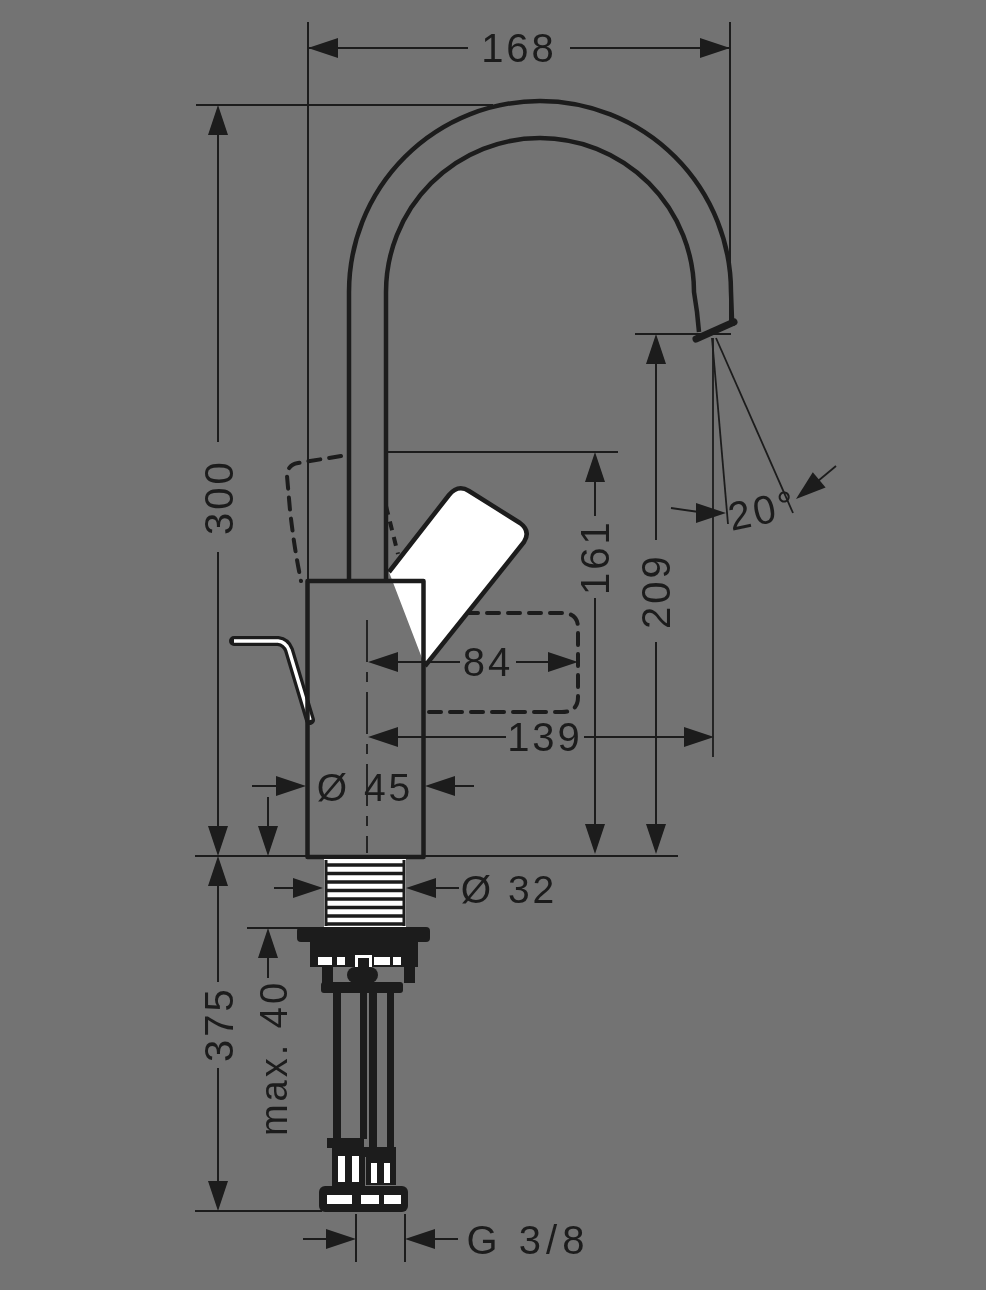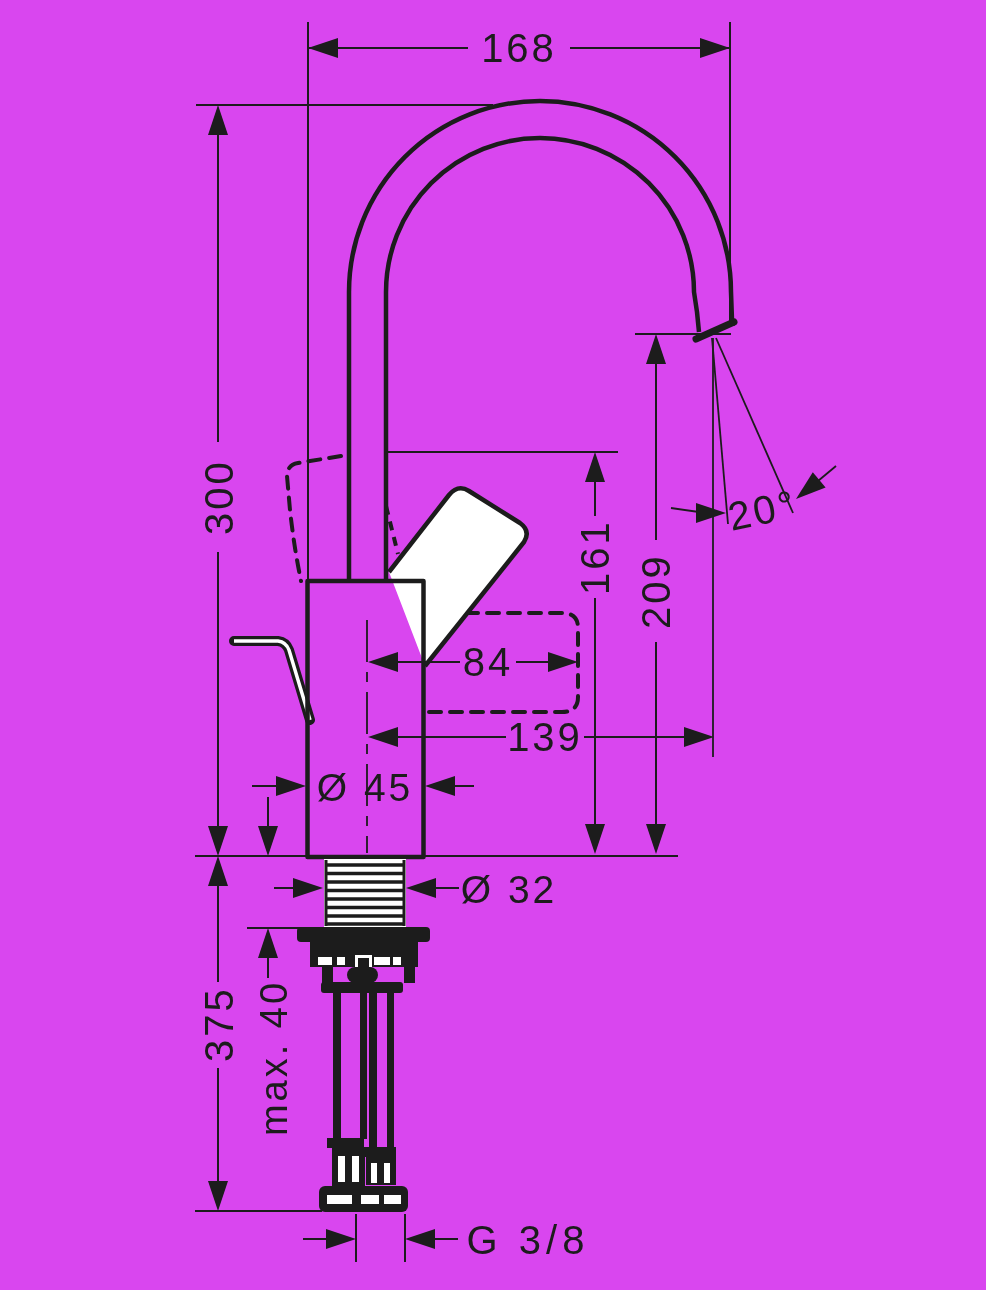--- a/index.html
+++ b/index.html
@@ -1,16 +1,16 @@
 <!DOCTYPE html>
 <html><head>
 <meta charset="utf-8">
 <style>
   html,body{margin:0;padding:0;background:#ffffff;}
-  .canvas{position:relative;width:986px;height:1290px;background:#d946ef;overflow:hidden;
+  .canvas{position:relative;width:986px;height:1290px;background:#737373;overflow:hidden;
           font-family:"Liberation Sans",sans-serif;}
   svg{display:block;}
   .thin{stroke:#1c1c1c;stroke-width:2;fill:none;}
   .hair{stroke:#1c1c1c;stroke-width:1.8;fill:none;}
   .thick{stroke:#1c1c1c;stroke-width:4.5;fill:none;stroke-linejoin:round;}
   .dash{stroke:#1c1c1c;stroke-width:4;fill:none;stroke-dasharray:12 9;stroke-linecap:round;}
   .dash2{stroke:#1c1c1c;stroke-width:4;fill:none;stroke-dasharray:9 7;}
   .cline{stroke:#1c1c1c;stroke-width:1.8;fill:none;stroke-dasharray:42 10 10 10;}
   .fillb{fill:#1c1c1c;stroke:none;}
   .fillw{fill:#ffffff;stroke:none;}

